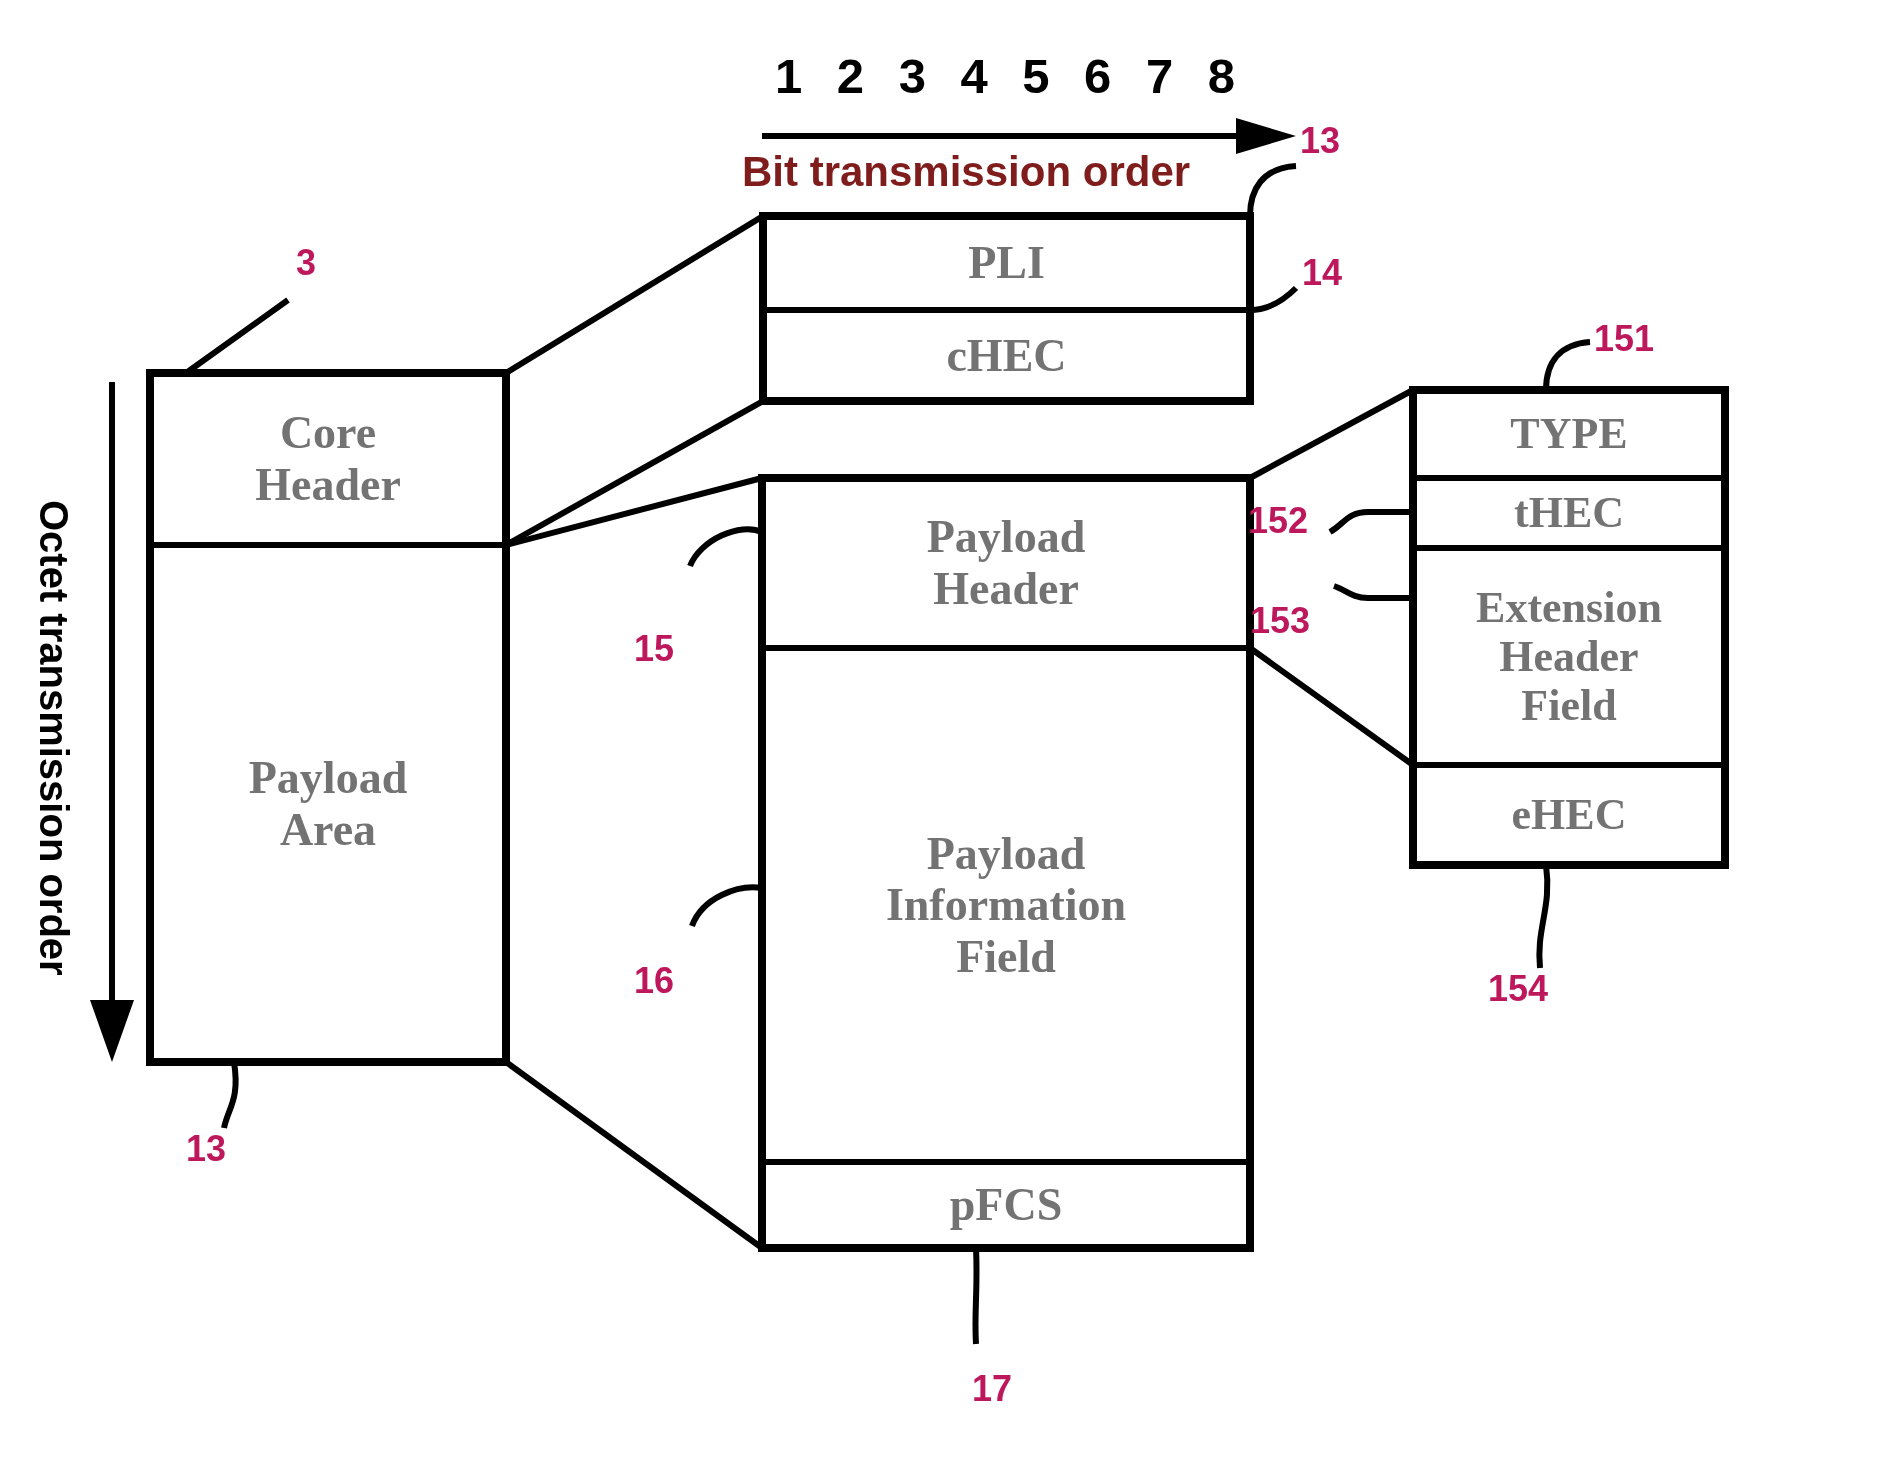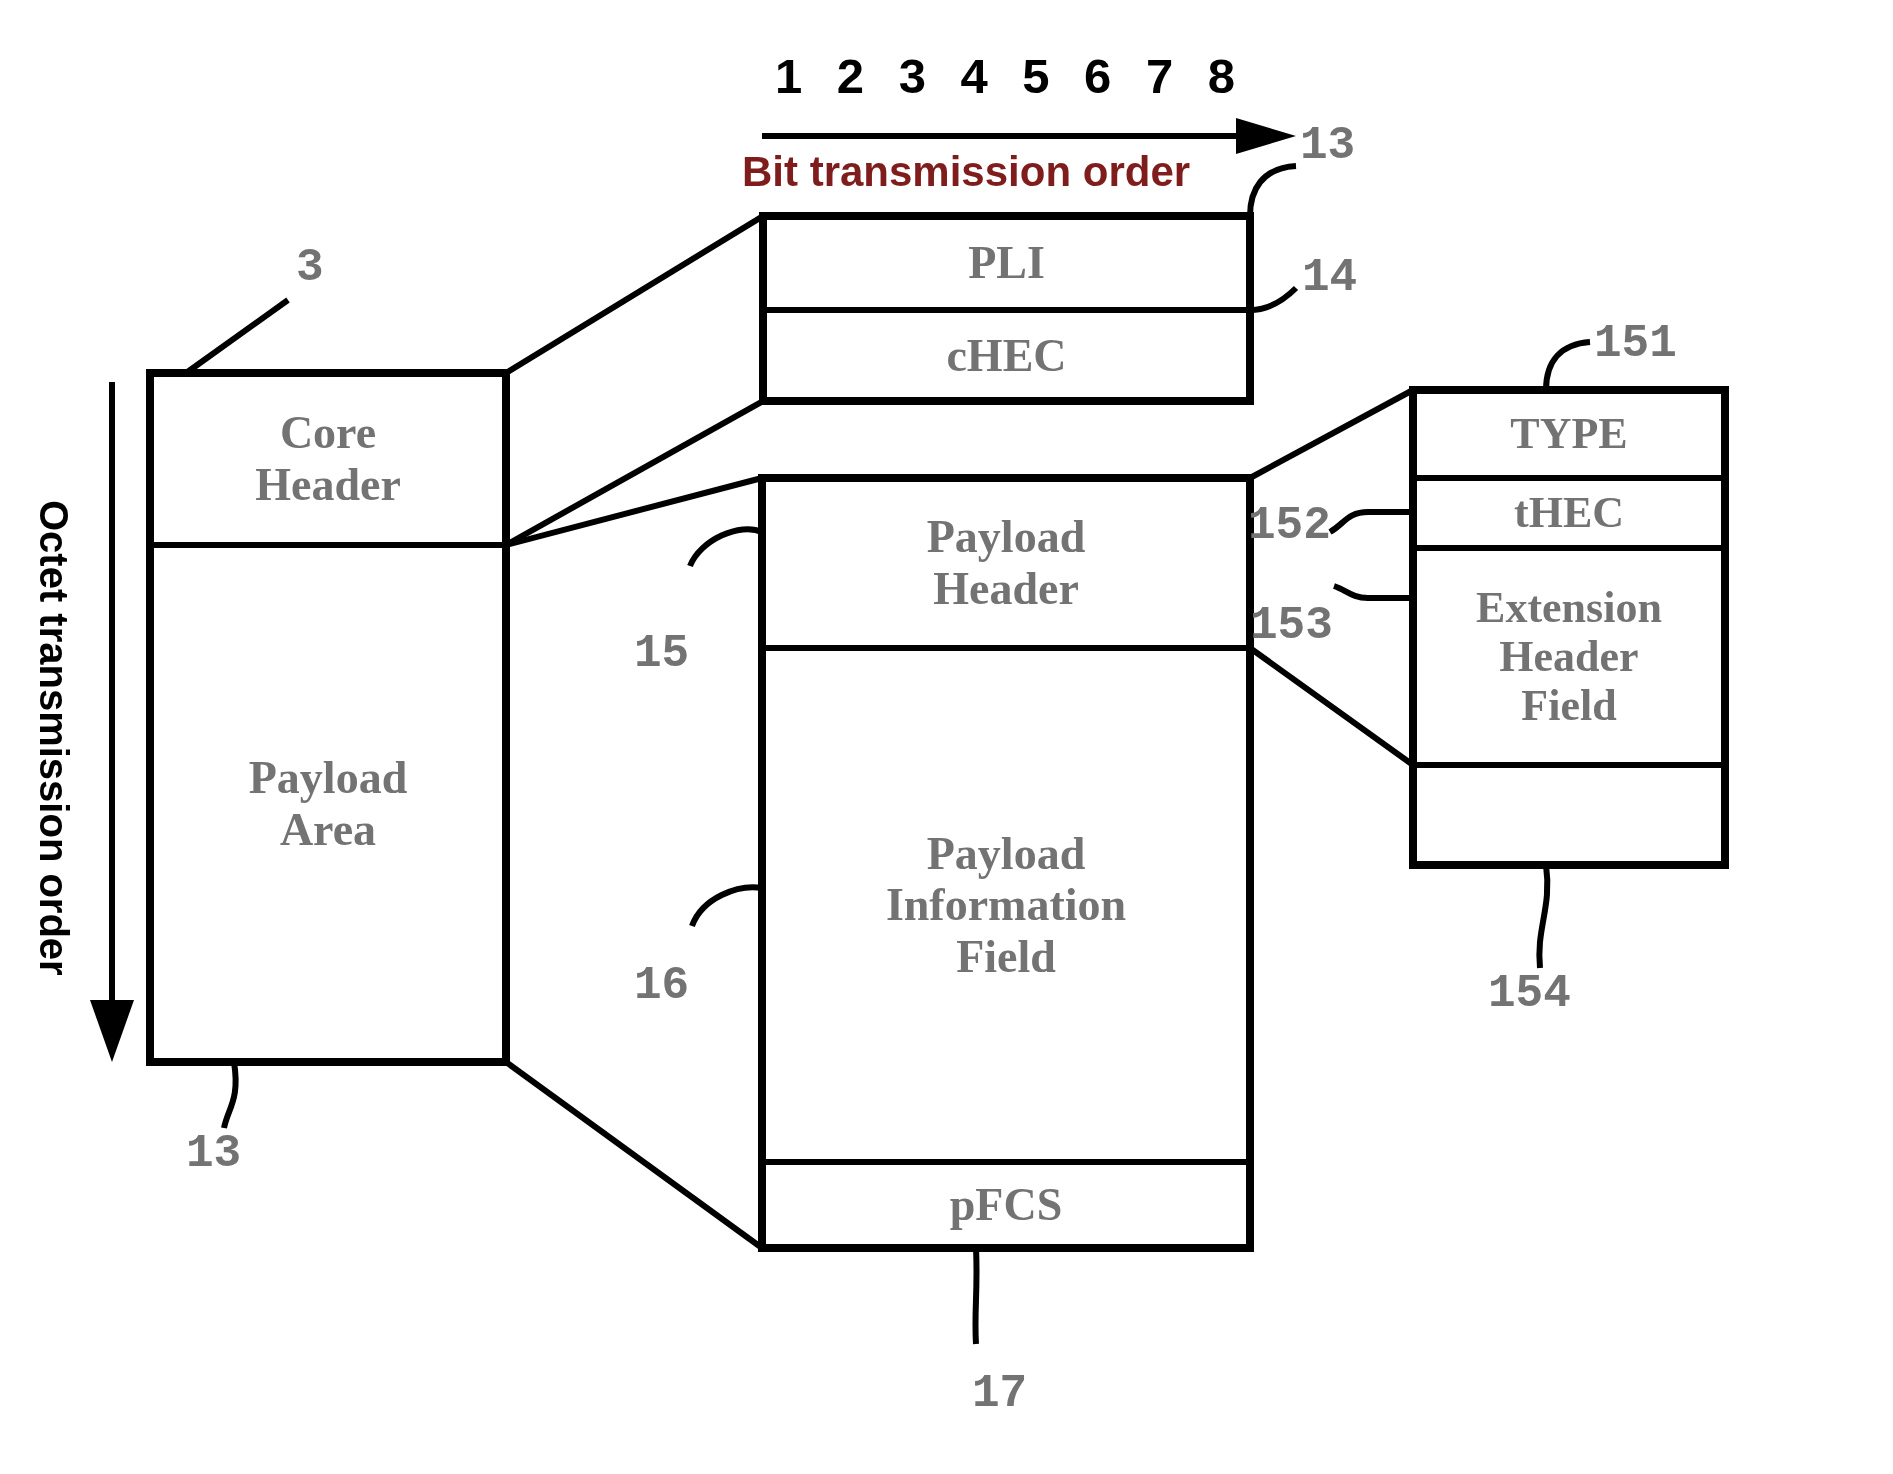--- a/index.html
+++ b/index.html
@@ -19,24 +19,24 @@
     display:flex;align-items:center;justify-content:center;
     text-align:center;
     font-family:"Liberation Serif", serif;
     font-weight:bold;
     line-height:1.12;
     color:#737373;
   }
   
   .ref{
     position:absolute;
-    font-family:Liberation Mono, monospace;
-    font-weight:bold;
-    font-size:46px;
-    color:#737373;
+    font-family:Liberation Sans, sans-serif;
+    font-weight:bold;
+    font-size:36px;
+    color:#be185d;
     white-space:nowrap;
   }
   
   .sans{
     position:absolute;
     font-family:"Liberation Sans", sans-serif;
     font-weight:bold;
     color:#7f1d1d;
     white-space:nowrap;
   }
@@ -206,20 +206,21 @@
   <div class="cell" style="left:1413px;top:390px;width:312px;height:88px;font-size:44px;">TYPE</div>
 
   <div class="cell" style="left:1413px;top:478px;width:312px;height:70px;font-size:44px;">tHEC</div>
 
   <div class="cell" style="left:1413px;top:548px;width:312px;height:217px;font-size:44px;flex-direction:column;">
     <span>Extension</span>
     <span>Header</span>
     <span>Field</span>
   </div>
 
+  <div class="cell" style="left:1413px;top:765px;width:312px;height:100px;font-size:44px;">eHEC</div>
 
   <div class="ref" style="left:296px;top:242px;">3</div>
   <div class="ref" style="left:186px;top:1128px;">13</div>
   <div class="ref" style="left:1300px;top:120px;">13</div>
   <div class="ref" style="left:1302px;top:252px;">14</div>
   <div class="ref" style="left:634px;top:584px;margin-top:44px;">15</div>
   <div class="ref" style="left:634px;top:960px;">16</div>
   <div class="ref" style="left:972px;top:1344px;margin-top:24px;">17</div>
   <div class="ref" style="left:1594px;top:318px;">151</div>
   <div class="ref" style="left:1248px;top:500px;">152</div>

